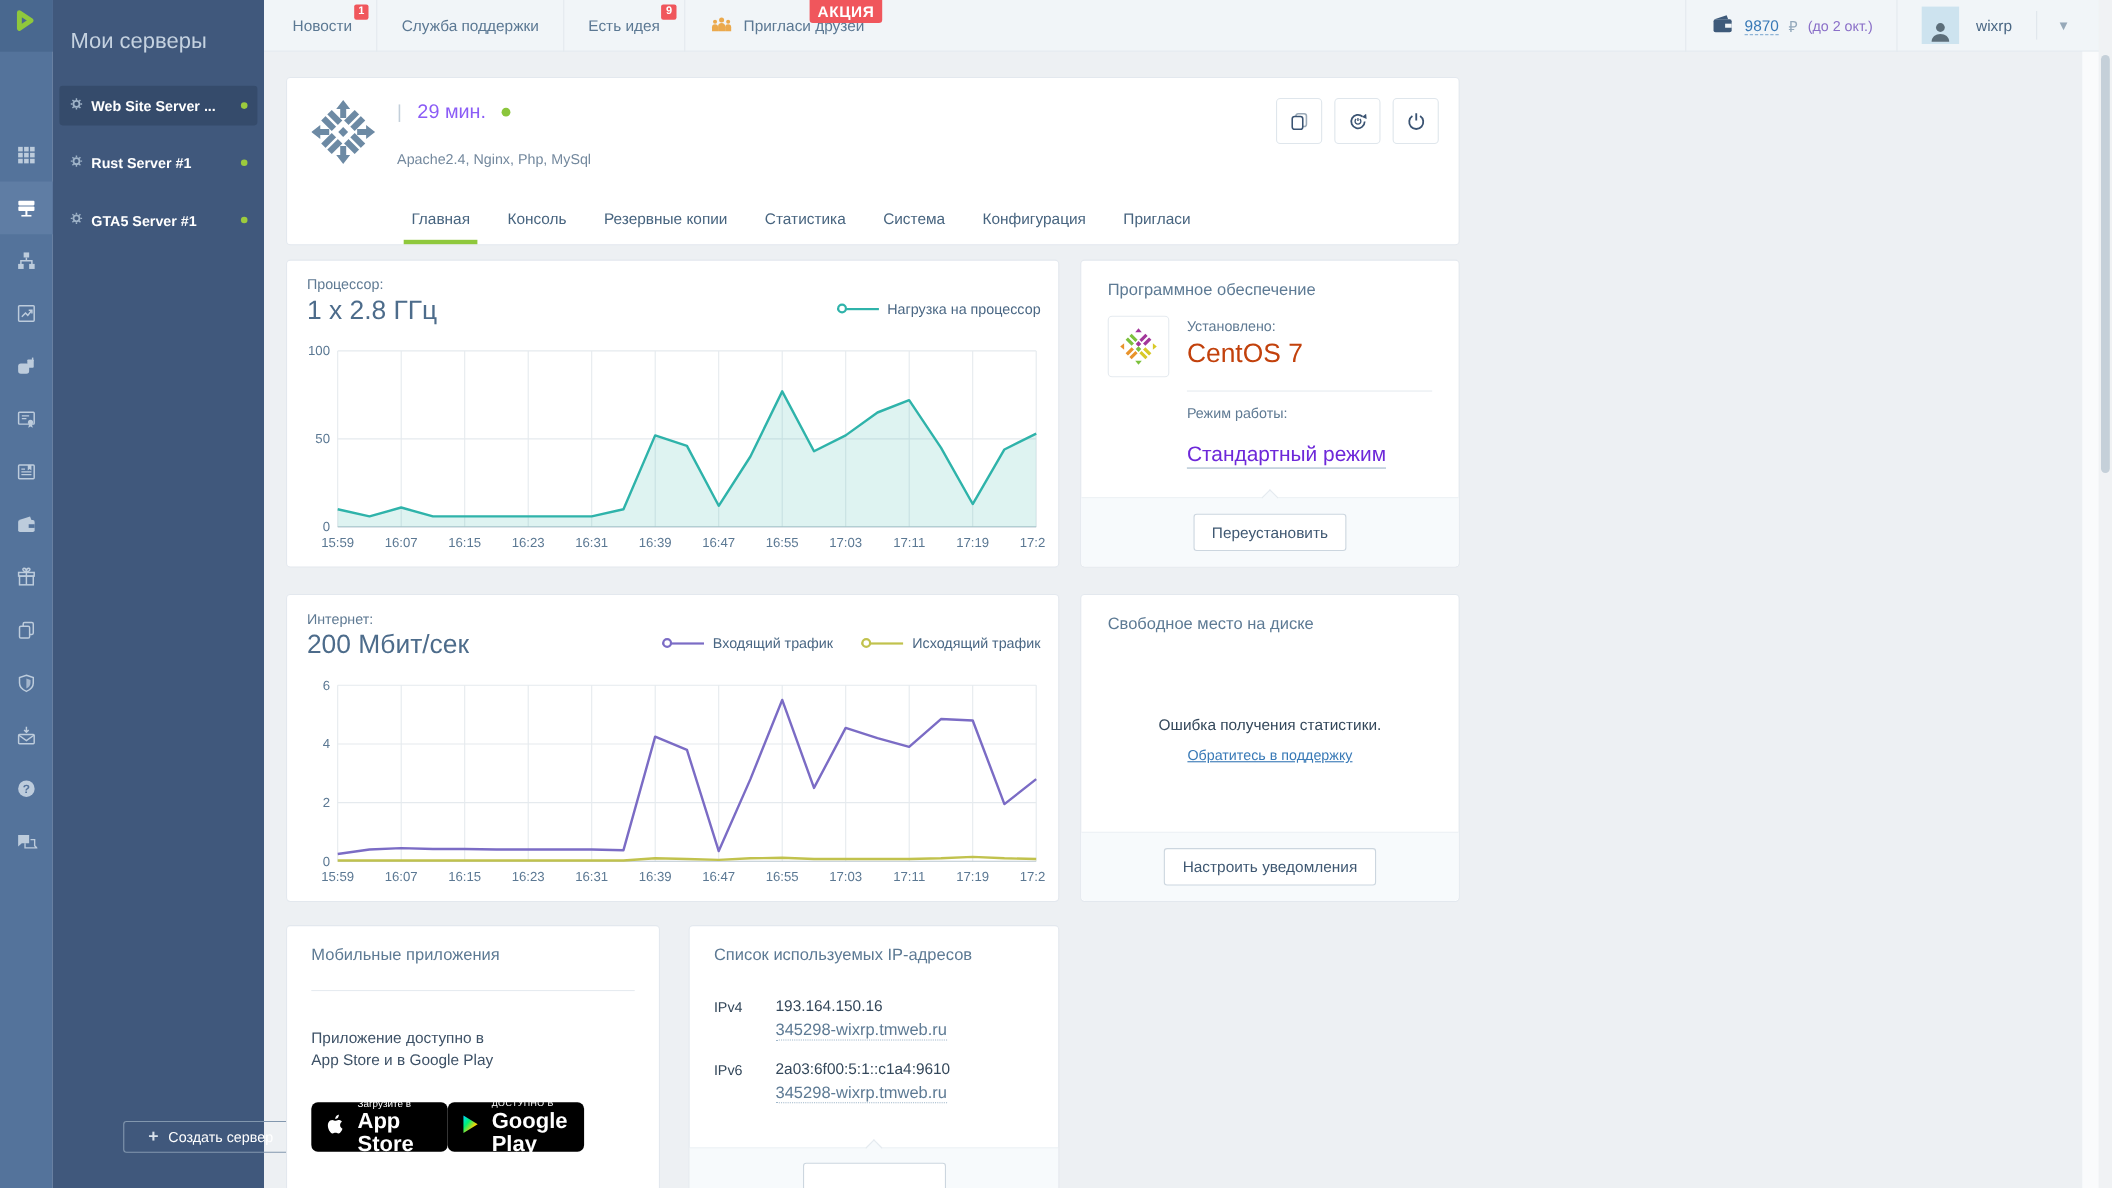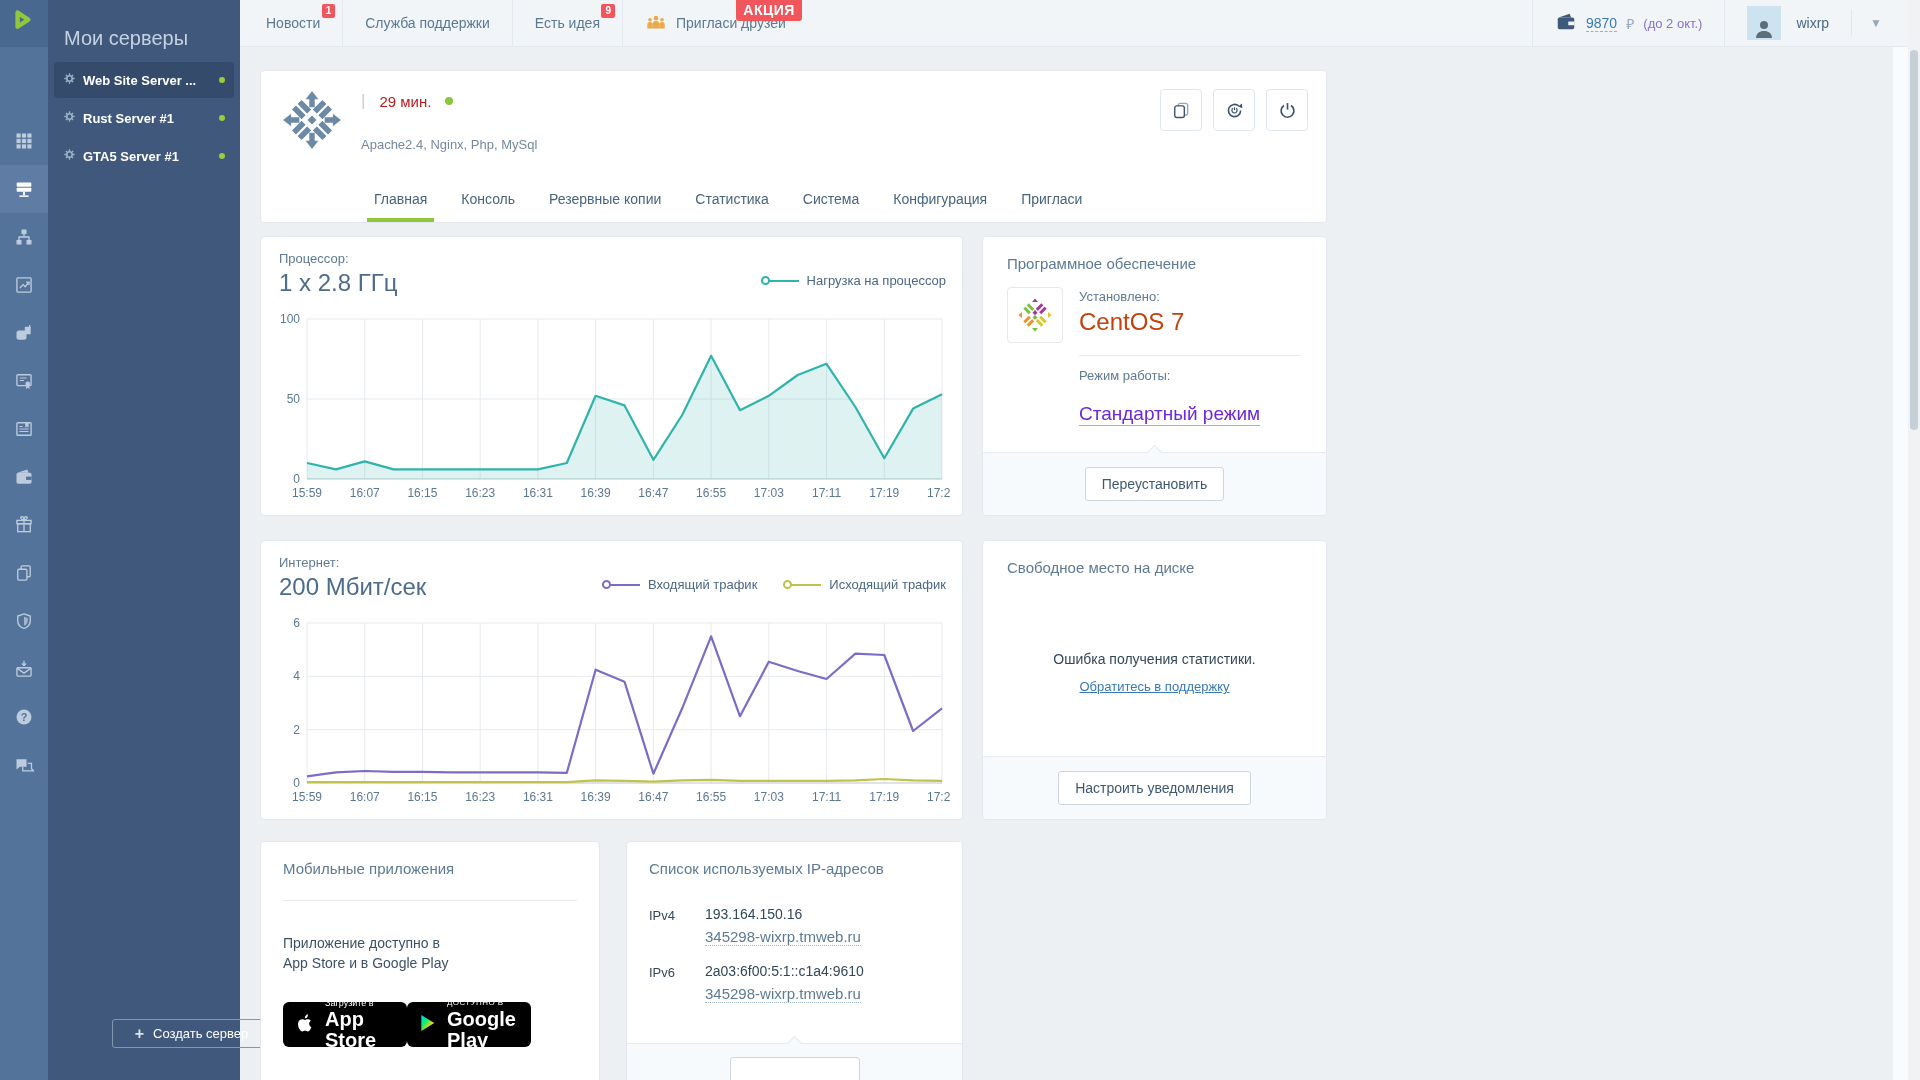--- a/index.html
+++ b/index.html
@@ -10,21 +10,21 @@
   
   #rail{left:0;top:0;width:48px;height:1080px;background:#54739b}
   #brand{left:0;top:0;width:48px;height:47px;background:#49688f;display:flex;align-items:center;justify-content:center}
   .rail-stack{position:absolute;left:0;top:117px;width:48px}
   .rail-ic{width:48px;height:48px;display:flex;align-items:center;justify-content:center;opacity:.9;cursor:pointer}
   .rail-ic.active{background:#5f7da4;opacity:1}
 
   
   #spanel{left:48px;top:0;width:192px;height:1080px;background:#40587c}
   #spanel h3{margin:0;padding:27px 16px 12px;font-size:20px;font-weight:400;color:#c5d2e0}
-  .srv{height:36px;margin:0 6px 2px;padding:0 9px;border-radius:3px;display:flex;align-items:center;gap:7px;
+  .srv{height:36px;margin:16px 6px 2px;padding:0 9px;border-radius:3px;display:flex;align-items:center;gap:7px;
        color:#fff;font-size:13px;font-weight:700;cursor:pointer;white-space:nowrap}
   .srv.active{background:#354b6b}
   .dot{width:6px;height:6px;border-radius:50%;background:#9ccb3d;margin-left:auto;flex:none}
   #createbtn{left:64px;top:1019px;width:159px;height:29px;border:1px solid #8297ae;border-radius:3px;
        display:flex;align-items:center;justify-content:center;gap:9px;color:#fff;font-size:13px;cursor:pointer}
   #createbtn .plus{color:#d9e2ec;font-size:16px;font-weight:700;line-height:1}
 
   
   #topbar{left:240px;top:0;width:1668px;height:47px;background:#f1f5f8;border-bottom:1px solid #e3e9ee;
        display:flex;align-items:center}
@@ -47,21 +47,21 @@
   
   .card{position:absolute;background:#fff;border:1px solid #e3e8ee;border-radius:4px;box-sizing:border-box}
   .panel-title{position:absolute;left:24px;top:18px;font-size:15px;color:#5d7a94}
 
   
   #hcard{left:260px;top:70px;width:1067px;height:153px}
   #hlogo{position:absolute;left:22px;top:20px}
   #titlerow{position:absolute;left:100px;top:20px;display:flex;align-items:center;gap:14px}
   #stitle{font-size:29px;color:#4f6d8c;padding-bottom:3px;border-bottom:1px dotted #a0b8cc;cursor:text}
   .tsep{color:#c3cfda;font-size:17px}
-  .uptime{color:#b91c1c;font-size:15px}
+  .uptime{color:#8b5cf6;font-size:18px}
   .gdot{width:8px;height:8px;border-radius:50%;background:#8bc63c}
   #subtitle{position:absolute;left:100px;top:66px;font-size:13px;color:#74899e}
   #tabs{position:absolute;left:96px;bottom:0;display:flex}
   .tab{position:relative;padding:13px 17px 15px;font-size:14px;color:#47647f;cursor:pointer}
   .tab.active:after{content:"";position:absolute;left:10px;right:10px;bottom:0;height:4px;background:#8fc83c}
   #hactions{position:absolute;right:18px;top:18px;display:flex;gap:11px}
   .icon-btn{width:40px;height:40px;background:#fff;border:1px solid #dfe6ec;border-radius:4px;
        display:flex;align-items:center;justify-content:center;cursor:pointer}
 
   

